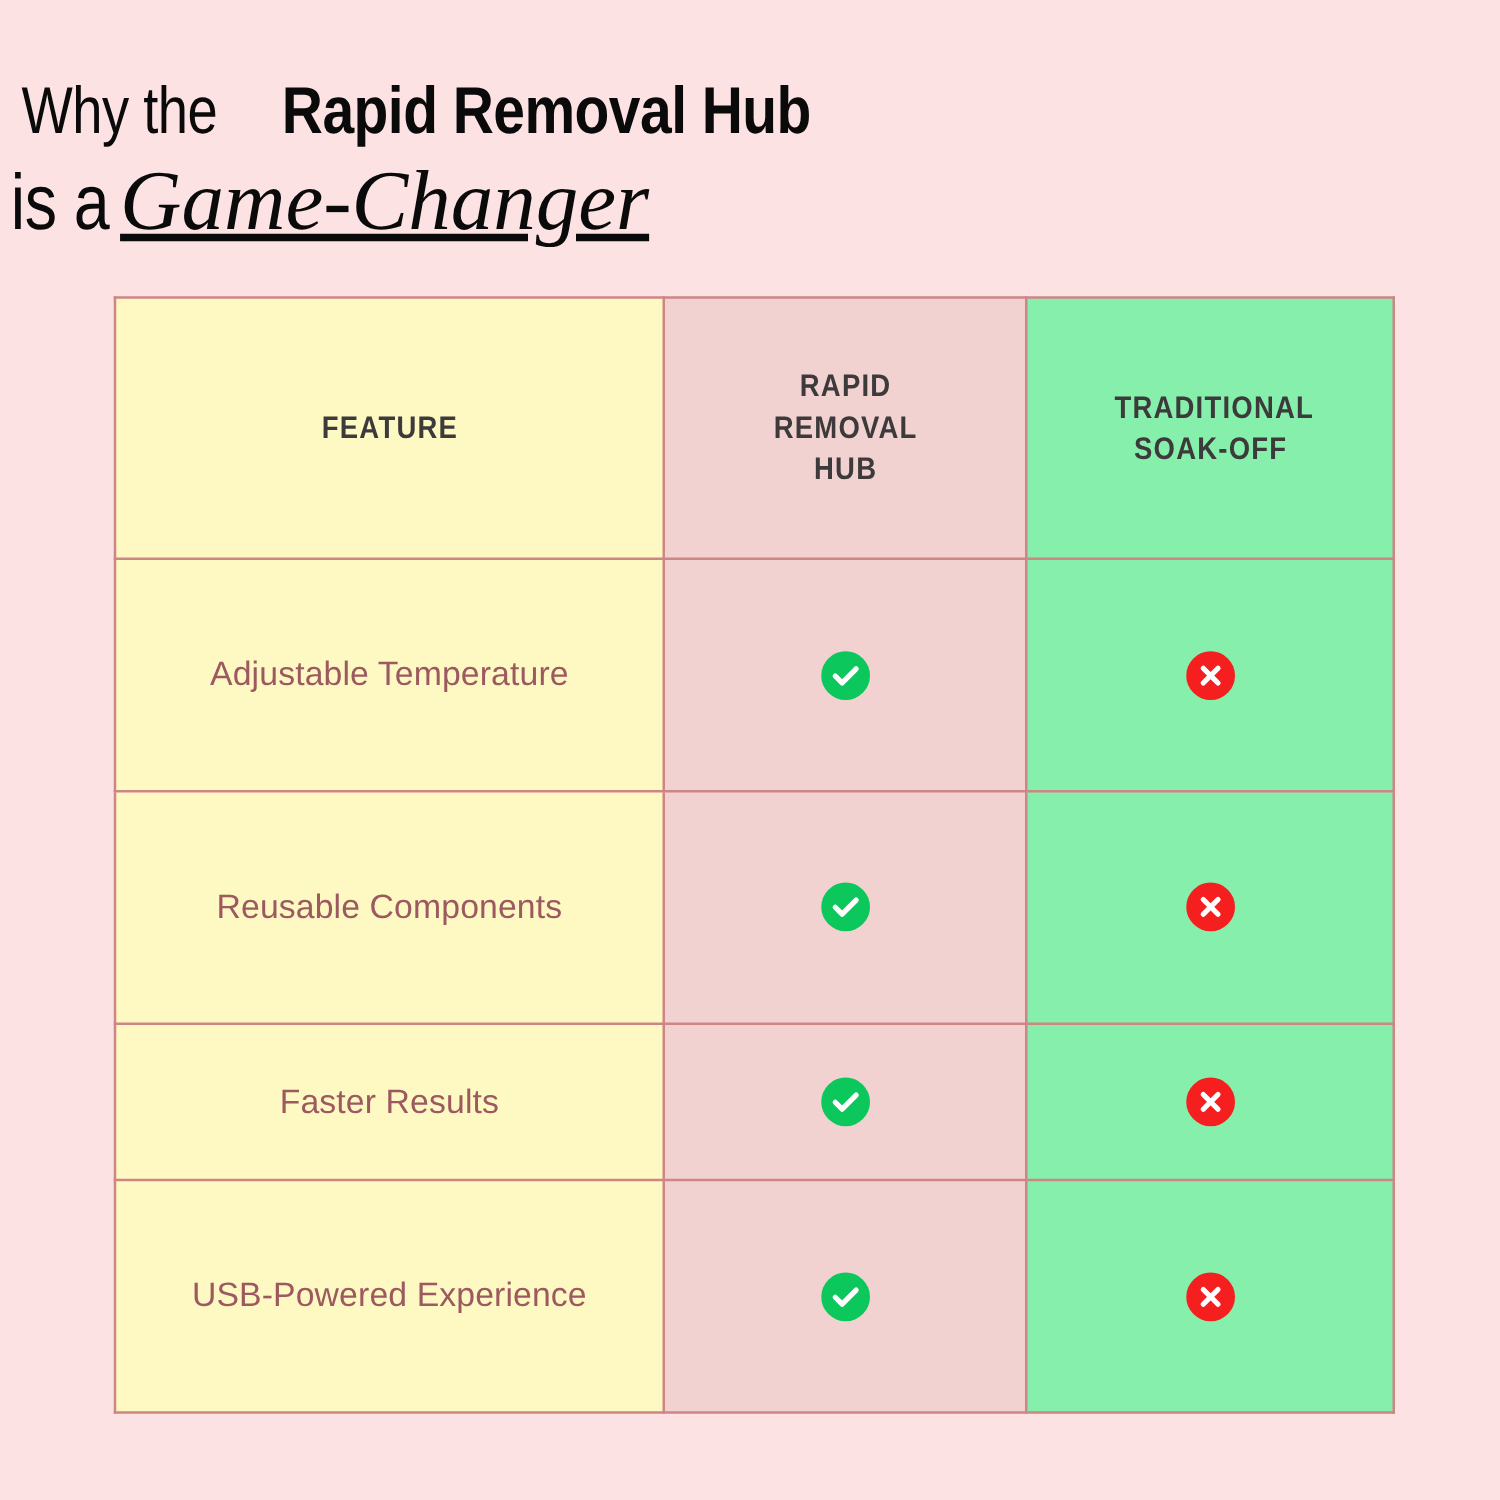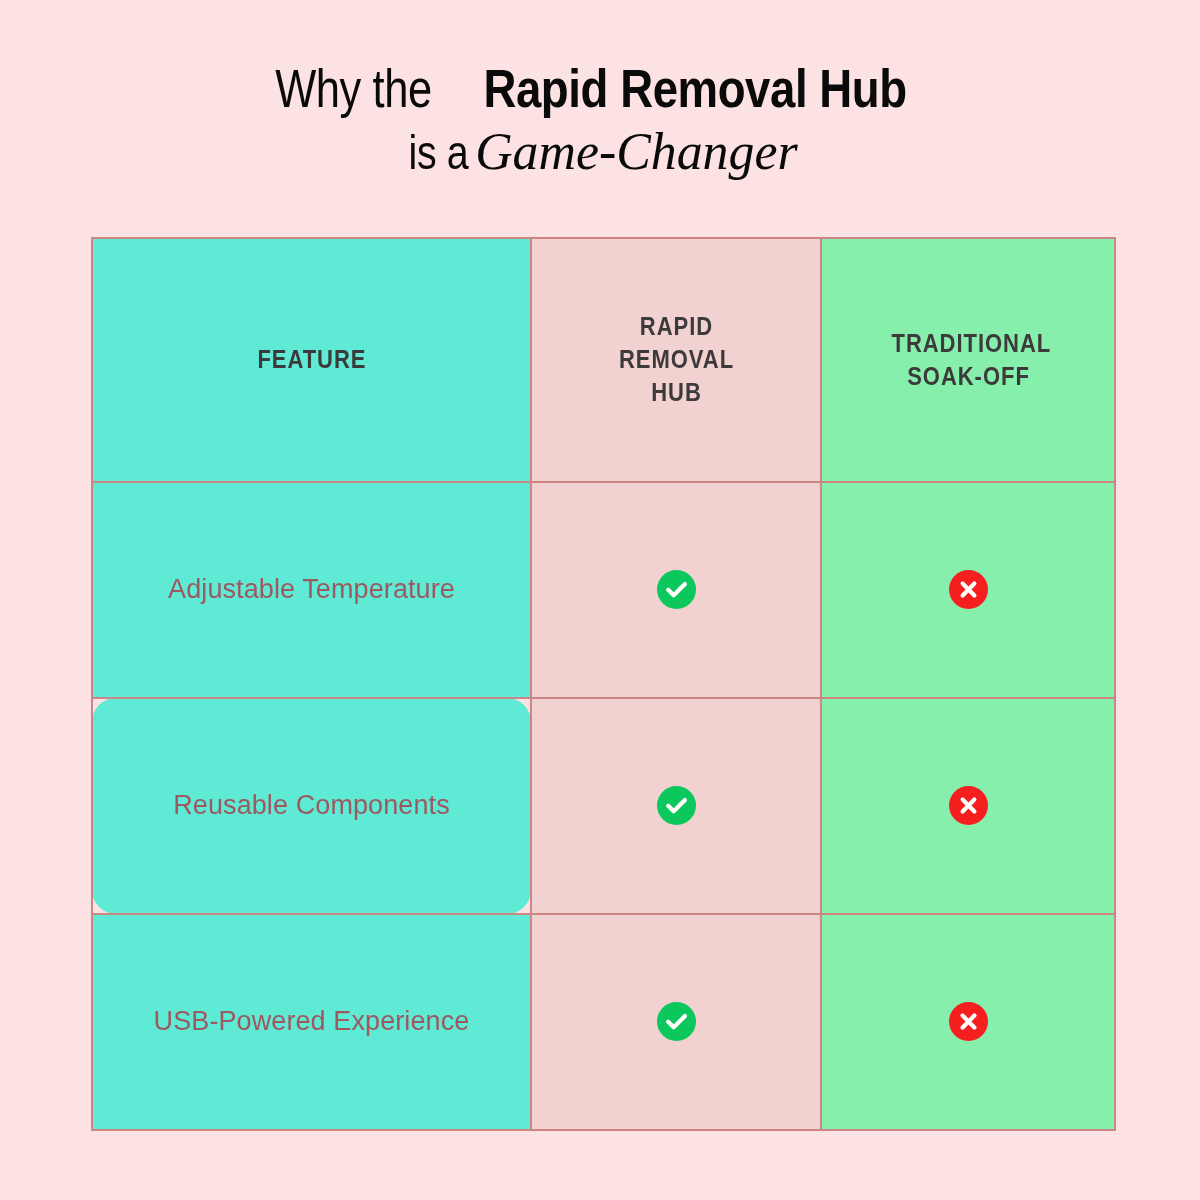--- a/index.html
+++ b/index.html
@@ -15,30 +15,29 @@
     overflow: hidden;
     position: relative;
   }
 
   
   #headline {
     position: absolute;
     left: 0;
     top: 62px;
     width: 1200px;
-    text-align: center;
     color: #0a0a0a;
     line-height: 1.0;
   }
   .title-line {
     display: block;
     white-space: nowrap;
   }
   .title-line-1 { font-size: 53px; margin-bottom: 11px; }
-  .title-line-2 { font-size: 48px; }
+  .title-line-2 { font-size: 63px; text-decoration: underline; }
 
   .t-light {
     font-family: "Liberation Sans", sans-serif;
     font-weight: 400;
     font-stretch: condensed;
     letter-spacing: -0.5px;
     transform: scaleX(0.82);
     display: inline-block;
     transform-origin: center;
   }
@@ -67,21 +66,21 @@
     height: 894px;
     border-collapse: collapse;
     table-layout: fixed;
   }
   #compare-table td {
     border: 2px solid #cd8585;
     padding: 0;
     vertical-align: middle;
     text-align: center;
   }
-  .col-feature  { width: 437px; background: #5eead4; }
+  .col-feature  { width: 437px; background: #fef9c3; }
   .col-rapid    { width: 288px; background: #f2d2d0; }
   .col-trad     { width: 292px; background: #86efac; }
 
   
   .hdr-row td { height: 156px; }
   .hdr-text {
     font-family: "Liberation Sans", sans-serif;
     font-weight: 700;
     font-size: 25px;
     letter-spacing: 1.1px;
@@ -142,21 +141,30 @@
   <tr>
         <td class="col-feature" style="height: 138px; margin-top: 42px;"><span class="feature-text">Adjustable Temperature</span></td>
         <td class="col-rapid"><span class="mark mark-yes"><svg width="39" height="39" viewBox="0 0 39 39">
               <path stroke="#ffffff" stroke-width="4.2" stroke-linecap="round" stroke-linejoin="round" fill="none" d="M11.2 19.8 L16.7 25.3 L27.9 14.1"></path>
             </svg></span></td>
         <td class="col-trad"><span class="mark mark-no"><svg width="39" height="39" viewBox="0 0 39 39">
               <path stroke="#ffffff" stroke-width="4.2" stroke-linecap="round" stroke-linejoin="round" fill="none" d="M13.6 13.6 L25.4 25.4 M25.4 13.6 L13.6 25.4"></path>
             </svg></span></td>
       </tr>
       <tr>
-        <td class="col-feature" style="height: 138px; border-radius: 24px;"><span class="feature-text">Reusable Components</span></td>
+        <td class="col-feature" style="height: 138px;"><span class="feature-text">Reusable Components</span></td>
+        <td class="col-rapid"><span class="mark mark-yes"><svg width="39" height="39" viewBox="0 0 39 39">
+              <path stroke="#ffffff" stroke-width="4.2" stroke-linecap="round" stroke-linejoin="round" fill="none" d="M11.2 19.8 L16.7 25.3 L27.9 14.1"></path>
+            </svg></span></td>
+        <td class="col-trad"><span class="mark mark-no"><svg width="39" height="39" viewBox="0 0 39 39">
+              <path stroke="#ffffff" stroke-width="4.2" stroke-linecap="round" stroke-linejoin="round" fill="none" d="M13.6 13.6 L25.4 25.4 M25.4 13.6 L13.6 25.4"></path>
+            </svg></span></td>
+      </tr>
+      <tr>
+        <td class="col-feature" style="height: 93px;"><span class="feature-text">Faster Results</span></td>
         <td class="col-rapid"><span class="mark mark-yes"><svg width="39" height="39" viewBox="0 0 39 39">
               <path stroke="#ffffff" stroke-width="4.2" stroke-linecap="round" stroke-linejoin="round" fill="none" d="M11.2 19.8 L16.7 25.3 L27.9 14.1"></path>
             </svg></span></td>
         <td class="col-trad"><span class="mark mark-no"><svg width="39" height="39" viewBox="0 0 39 39">
               <path stroke="#ffffff" stroke-width="4.2" stroke-linecap="round" stroke-linejoin="round" fill="none" d="M13.6 13.6 L25.4 25.4 M25.4 13.6 L13.6 25.4"></path>
             </svg></span></td>
       </tr>
       <tr>
         <td class="col-feature" style="height: 138px;"><span class="feature-text">USB-Powered Experience</span></td>
         <td class="col-rapid"><span class="mark mark-yes"><svg width="39" height="39" viewBox="0 0 39 39">

